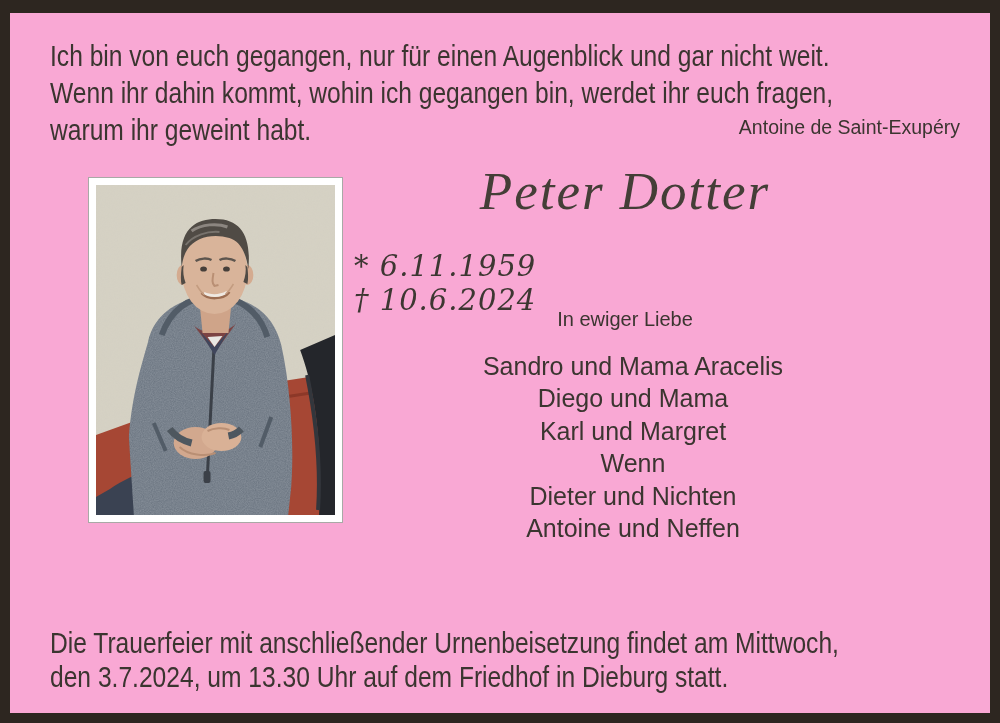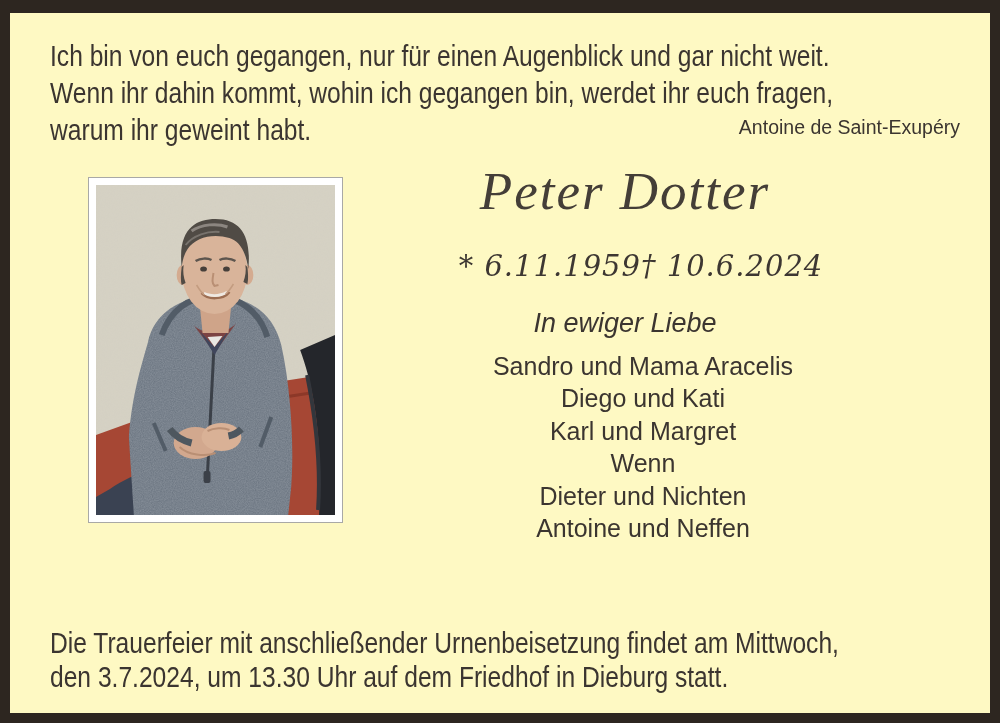--- a/index.html
+++ b/index.html
@@ -10,21 +10,21 @@
     width: 1000px;
     height: 723px;
     background: #2d2620;           
     font-family: "Liberation Sans", sans-serif;
     color: #3f3933;
     overflow: hidden;
   }
   .inner {
     position: absolute;
     left: 10px; top: 13px; right: 10px; bottom: 10px;
-    background: #fef9c3;
+    background: #f9a8d4;
   }
 
   
   .condensed {
     transform: scaleX(0.82);
     transform-origin: 0 0;
     width: 1160px;
   }
   .quote-block {
     position: absolute;
@@ -61,40 +61,40 @@
     left: 0; top: 148px; width: 550px;
     text-align: center;
     font-family: Liberation Serif, serif;
     font-style: italic;
     font-size: 53px;
     letter-spacing: 2px;
     color: #443e37;
   }
   .dates-row {
     position: absolute;
-    left: 16px; top: 236px; width: 550px;
+    left: 4px; top: 236px; width: 550px;
     display: flex;
     justify-content: center;
     font-family: "DejaVu Serif", serif;
     font-style: italic;
     font-size: 29px;
     letter-spacing: 1px;
     color: #3d3732;
+    flex-direction: column;
   }
   .closing-phrase {
     position: absolute;
     left: 0; top: 295px; width: 550px;
     text-align: center;
-    font-size: 27px;
-    color: #3b3530;
-    font-style: italic;
+    font-size: 20px;
+    color: #3b3530;
   }
   .mourners {
     position: absolute;
-    left: 18px; top: 337px; width: 550px;
+    left: 8px; top: 337px; width: 550px;
     text-align: center;
     font-size: 25px;
     line-height: 32.4px;
     color: #3b3530;
   }
 
   .funeral-block {
     position: absolute;
     left: 40px; top: 613px;
     font-size: 30px;
@@ -200,21 +200,21 @@
 
       <div class="dates-row">
         <span>* 6.11.1959</span>
         <span>† 10.6.2024</span>
       </div>
 
       <div class="closing-phrase">In ewiger Liebe</div>
 
       <div class="mourners">
           <div>Sandro und Mama Aracelis</div>
-          <div>Diego und Kati</div>
+          <div>Diego und Mama</div>
           <div>Karl und Margret</div>
           <div>Wenn</div>
           <div>Dieter und Nichten</div>
           <div>Antoine und Neffen</div>
         </div>
     </div>
 
     <div class="funeral-block condensed">
         <div>Die Trauerfeier mit anschließender Urnenbeisetzung findet am Mittwoch,</div>
         <div>den 3.7.2024, um 13.30 Uhr auf dem Friedhof in Dieburg statt.</div>

